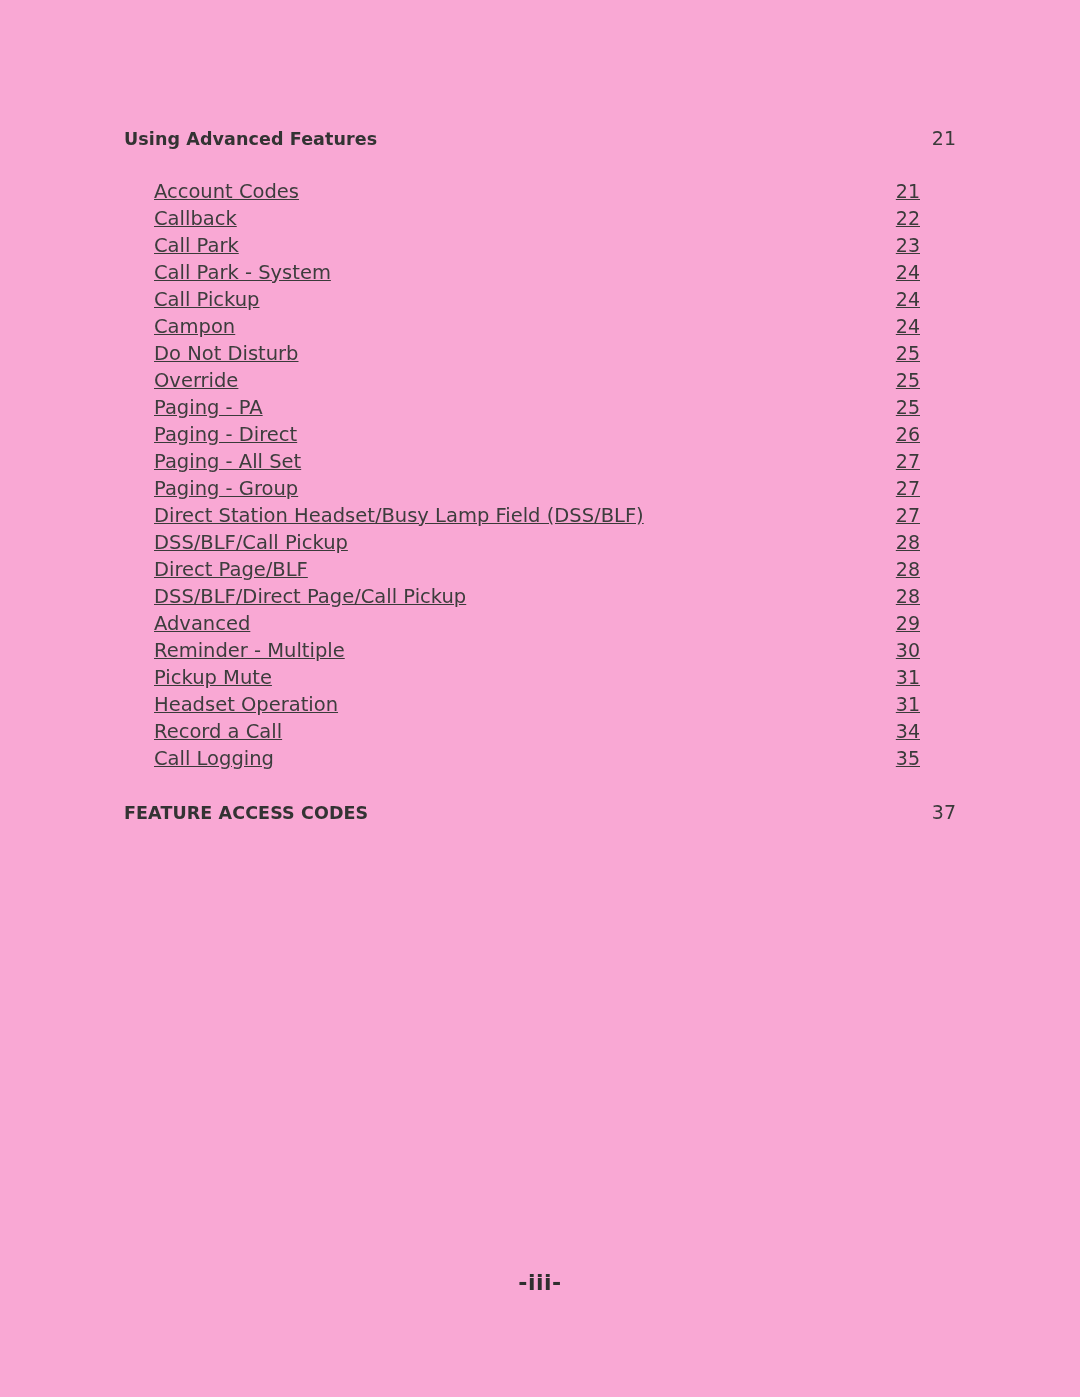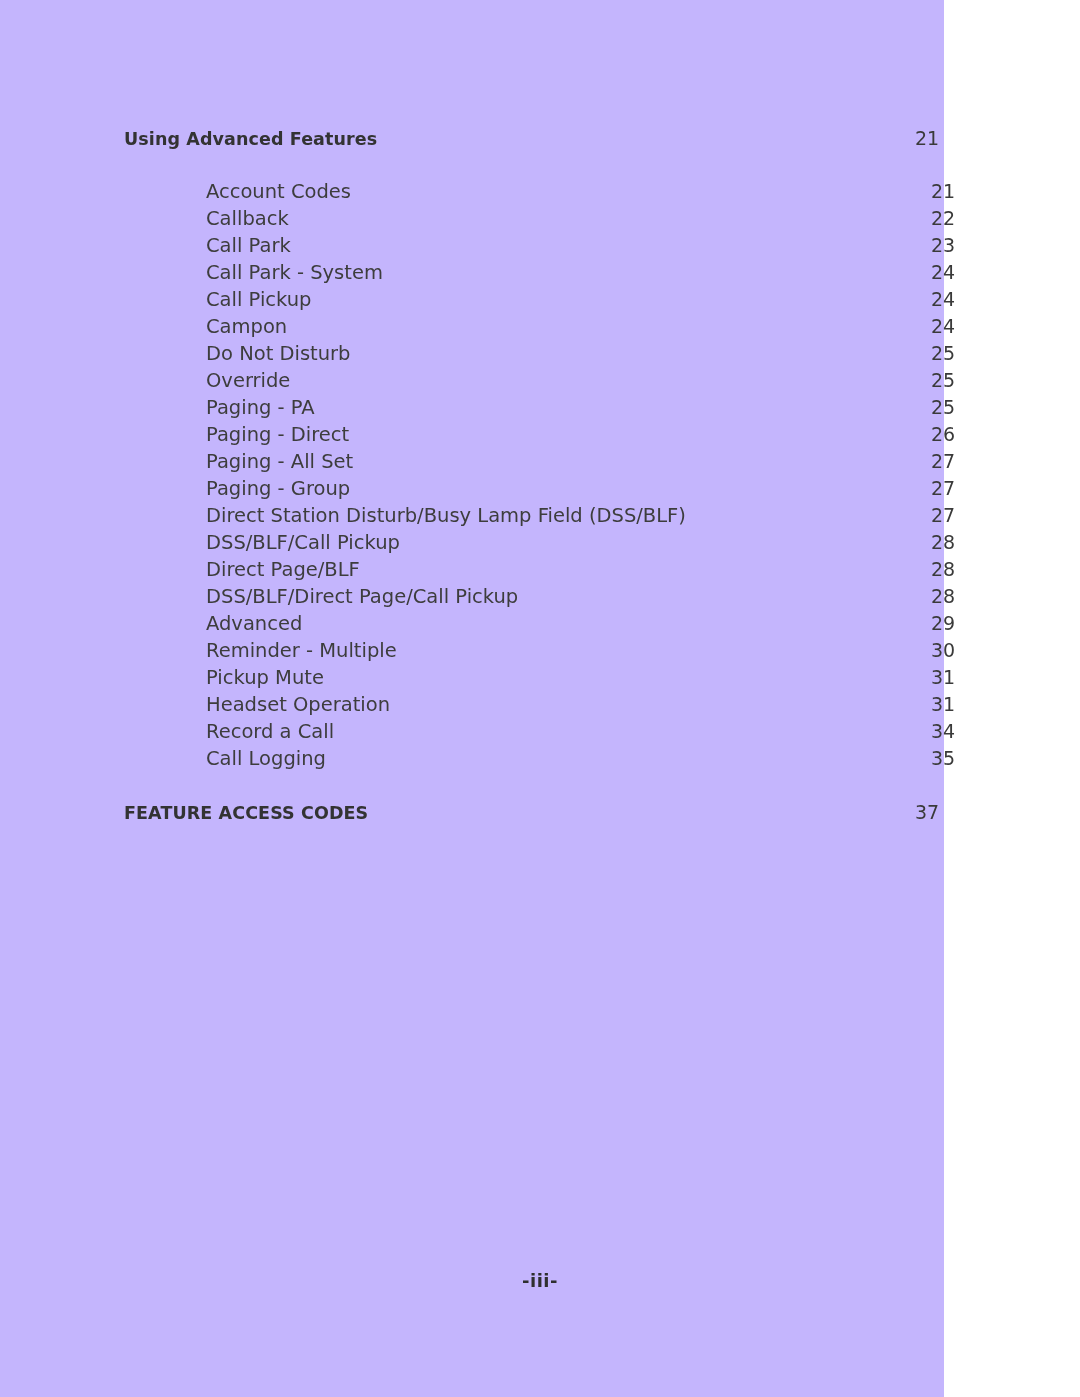--- a/index.html
+++ b/index.html
@@ -13,23 +13,23 @@
     position: relative;
     font-family: "DejaVu Sans", sans-serif;
     color: #3a3a3a;
     overflow: hidden;
   }
 
   .page {
     position: absolute;
     left: 0;
     top: 0;
-    width: 944px;
+    width: 1080px;
     height: 1397px;
-    background: #c4b5fd;
+    background: #f9a8d4;
   }
 
   .toc {
     position: absolute;
     left: 124px;
     top: 126px;
     width: 832px;
   }
 
   
@@ -40,43 +40,44 @@
   }
   .row .label {
     flex: 0 0 auto;
     white-space: pre;
   }
   .row .filler {
     flex: 1 1 auto;
   }
   .row .pageno {
     flex: 0 0 58px;
-    text-align: center;
+    text-align: right;
     white-space: pre;
   }
 
   
   .section-row {
     font-weight: bold;
     font-size: 17.5px;
     line-height: 24px;
     letter-spacing: 0.1px;
     color: #333333;
   }
   .section-row .pageno {
     font-weight: normal;
     font-size: 19px;
     color: #3a3a3a;
     letter-spacing: 0;
   }
 
   
   .entries {
-    margin-left: 82px;
+    margin-left: 30px;
     width: 766px;
+    text-decoration: underline;
   }
   .entry-row {
     font-size: 19.5px;
     line-height: 26px;
     font-weight: normal;
     color: #3d3d3d;
   }
   .entry-row .pageno {
     font-size: 19px;
     color: #3a3a3a;
@@ -86,21 +87,21 @@
   .gap-after-heading { height: 27px; }
   .gap-before-section { height: 28px; }
 
   
   .folio {
     position: absolute;
     left: 0;
     top: 1270px;
     width: 1080px;
     text-align: center;
-    font-size: 18px;
+    font-size: 22px;
     font-weight: bold;
     color: #2f2f2f;
     letter-spacing: 0.5px;
   }
 </style>
 </head>
 <body>
 
 <div class="page">
 
@@ -166,21 +167,21 @@
           <span class="label">Paging - All Set</span>
           <span class="filler"></span>
           <span class="pageno">27</span>
         </div>
         <div class="row entry-row">
           <span class="label">Paging - Group</span>
           <span class="filler"></span>
           <span class="pageno">27</span>
         </div>
         <div class="row entry-row">
-          <span class="label">Direct Station Disturb/Busy Lamp Field (DSS/BLF)</span>
+          <span class="label">Direct Station Headset/Busy Lamp Field (DSS/BLF)</span>
           <span class="filler"></span>
           <span class="pageno">27</span>
         </div>
         <div class="row entry-row">
           <span class="label">DSS/BLF/Call Pickup</span>
           <span class="filler"></span>
           <span class="pageno">28</span>
         </div>
         <div class="row entry-row">
           <span class="label">Direct Page/BLF</span>

